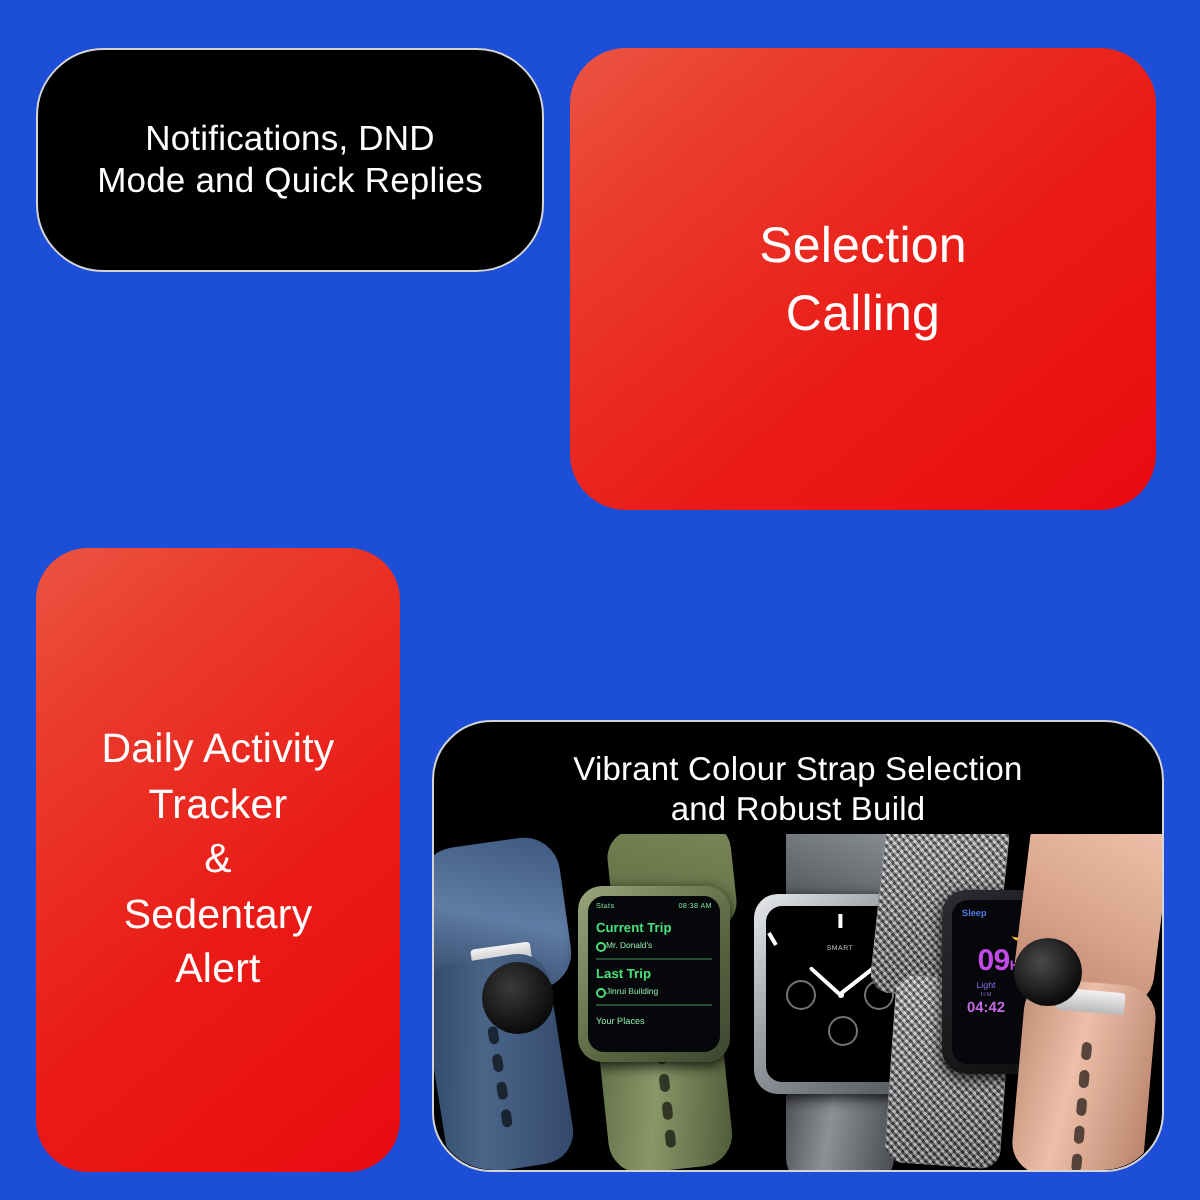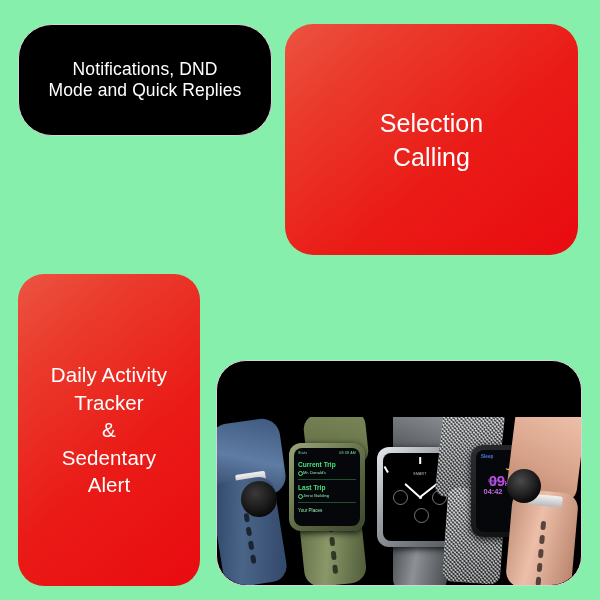--- a/index.html
+++ b/index.html
@@ -4,21 +4,21 @@
 <style>
   html, body {
     margin: 0;
     padding: 0;
     background: #000000;
   }
   #stage {
     position: relative;
     width: 600px;
     height: 600px;
-    background: #86efac;
+    background: #1d4ed8;
     overflow: hidden;
     font-family: "Liberation Sans", sans-serif;
     -webkit-font-smoothing: antialiased;
   }
 
   .card {
     position: absolute;
     box-sizing: border-box;
     display: flex;
     align-items: center;
@@ -207,21 +207,21 @@
                      border-radius: 50%; border: .7px solid #49e07b; }
   .green-ui .rule  { position: absolute; left: 4px; right: 4px; height: .6px; background: rgba(80,220,120,.35); }
 
   .sleep-ui { color: #c04ae8; }
   .sleep-ui .lbl-sleep { position: absolute; left: 5px; top: 4px; font-size: 4.6px; color: #4f7ce8; font-weight: bold;}
   .sleep-ui .lbl-time  { position: absolute; right: 5px; top: 4px; font-size: 4.6px; color: #d9d9e6; }
   .sleep-ui .moon      { position: absolute; left: 50%; top: 13px; transform: translateX(-50%); font-size: 7px; color: #b64ae0;}
   .sleep-ui .big       { position: absolute; left: 0; right: 0; top: 22px; text-align: center;
                          font-size: 15px; font-weight: bold; color: #c44ae8; letter-spacing: -.3px;}
   .sleep-ui .big small { font-size: 7px; }
-  .sleep-ui .stat      { position: absolute; top: 28px; text-align: center; width: 48%; }
+  .sleep-ui .stat      { position: absolute; top: 40px; text-align: center; width: 48%; }
   .sleep-ui .stat .k   { font-size: 4.4px; color: #8e6ae8; }
   .sleep-ui .stat .u   { font-size: 3px;   color: #7a6ab8; }
   .sleep-ui .stat .v   { font-size: 7.4px; color: #c76ae8; font-weight: bold; }
 
   .analog { position: absolute; inset: 0; }
   .analog .ring { position: absolute; inset: 9%; border-radius: 50%; }
   .analog .tick { position: absolute; left: 50%; top: 4%; width: 1.6px; height: 7px;
                   background: #ffffff; transform-origin: 50% 1020%; }
   .analog .hand-h, .analog .hand-m {
     position: absolute; left: 50%; bottom: 50%;
@@ -255,20 +255,22 @@
   <div class="card card-red" id="card-activity">
     <div class="card-label">Daily Activity
 Tracker
 &amp;
 Sedentary
 Alert</div>
   </div>
 
 
   <div class="card card-outline" id="card-straps">
+    <div class="card-label">Vibrant Colour Strap Selection
+and Robust Build</div>
 
     <div class="watch-stage">
 
       <div class="watch" id="watch-blue">
         <div class="strap strap-upper">
           <div class="buckle" style="top:52px;"></div>
         </div>
         <div class="strap strap-lower">
           <div class="strap-holes">
             <div class="hole" style="top:34px;"></div>

